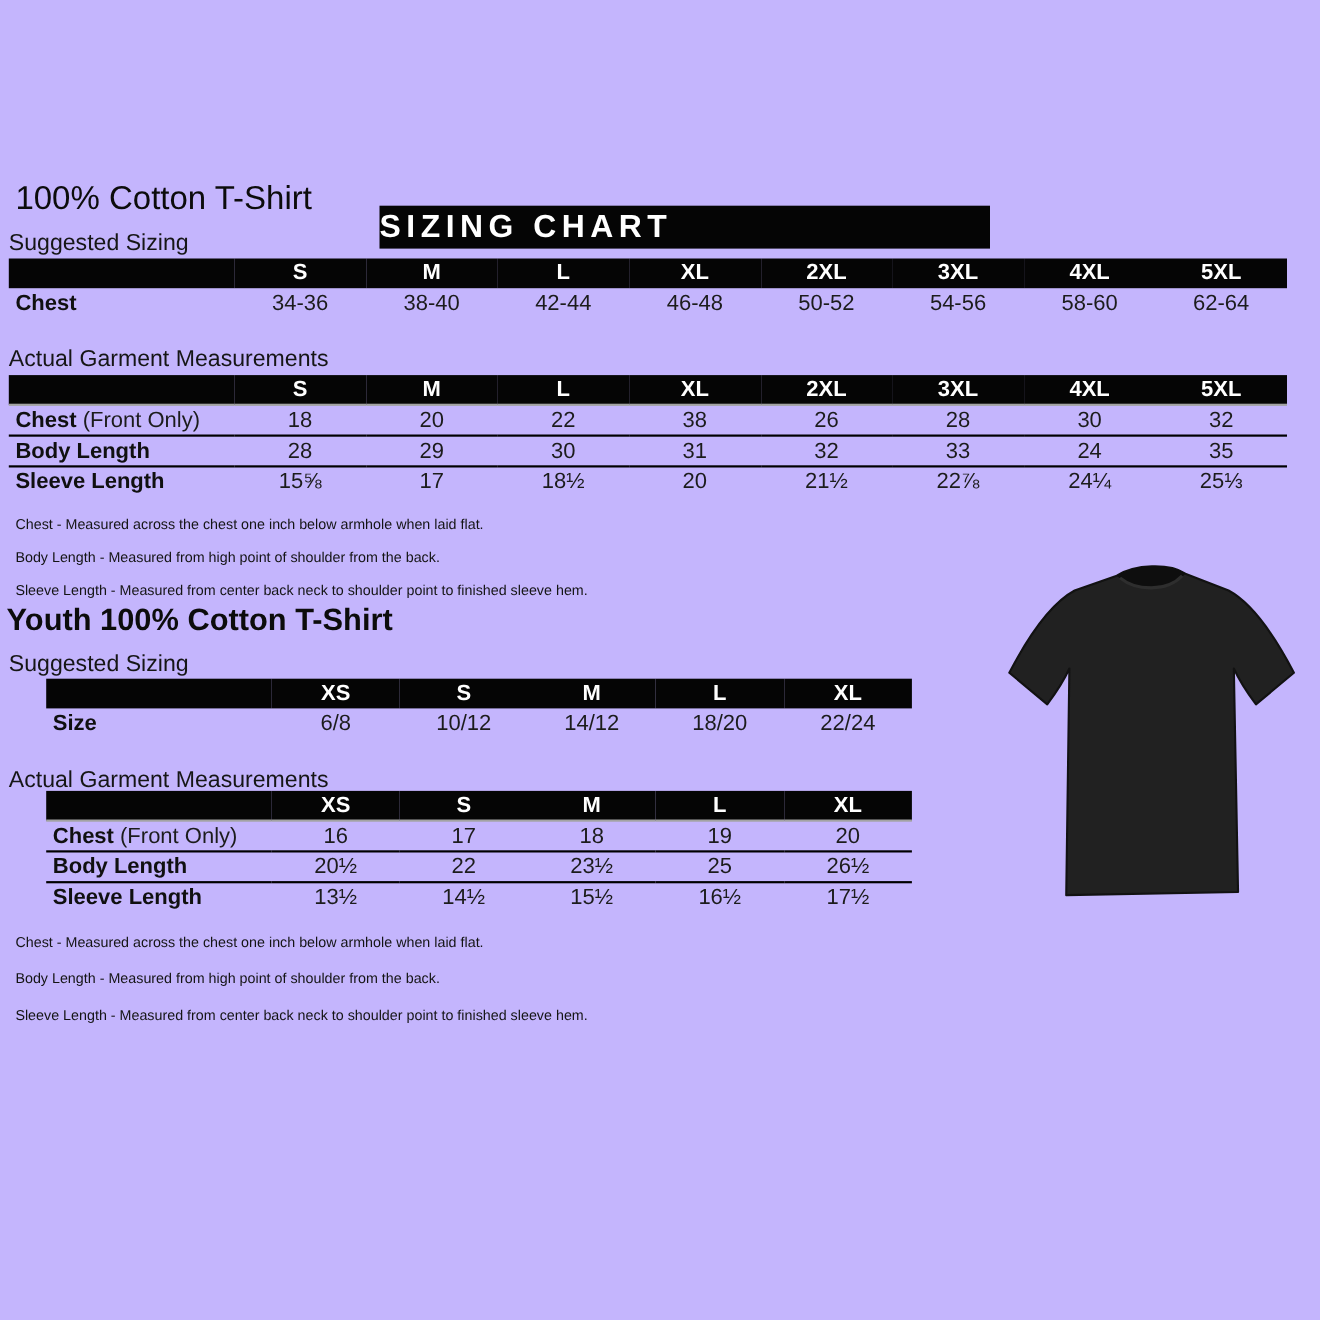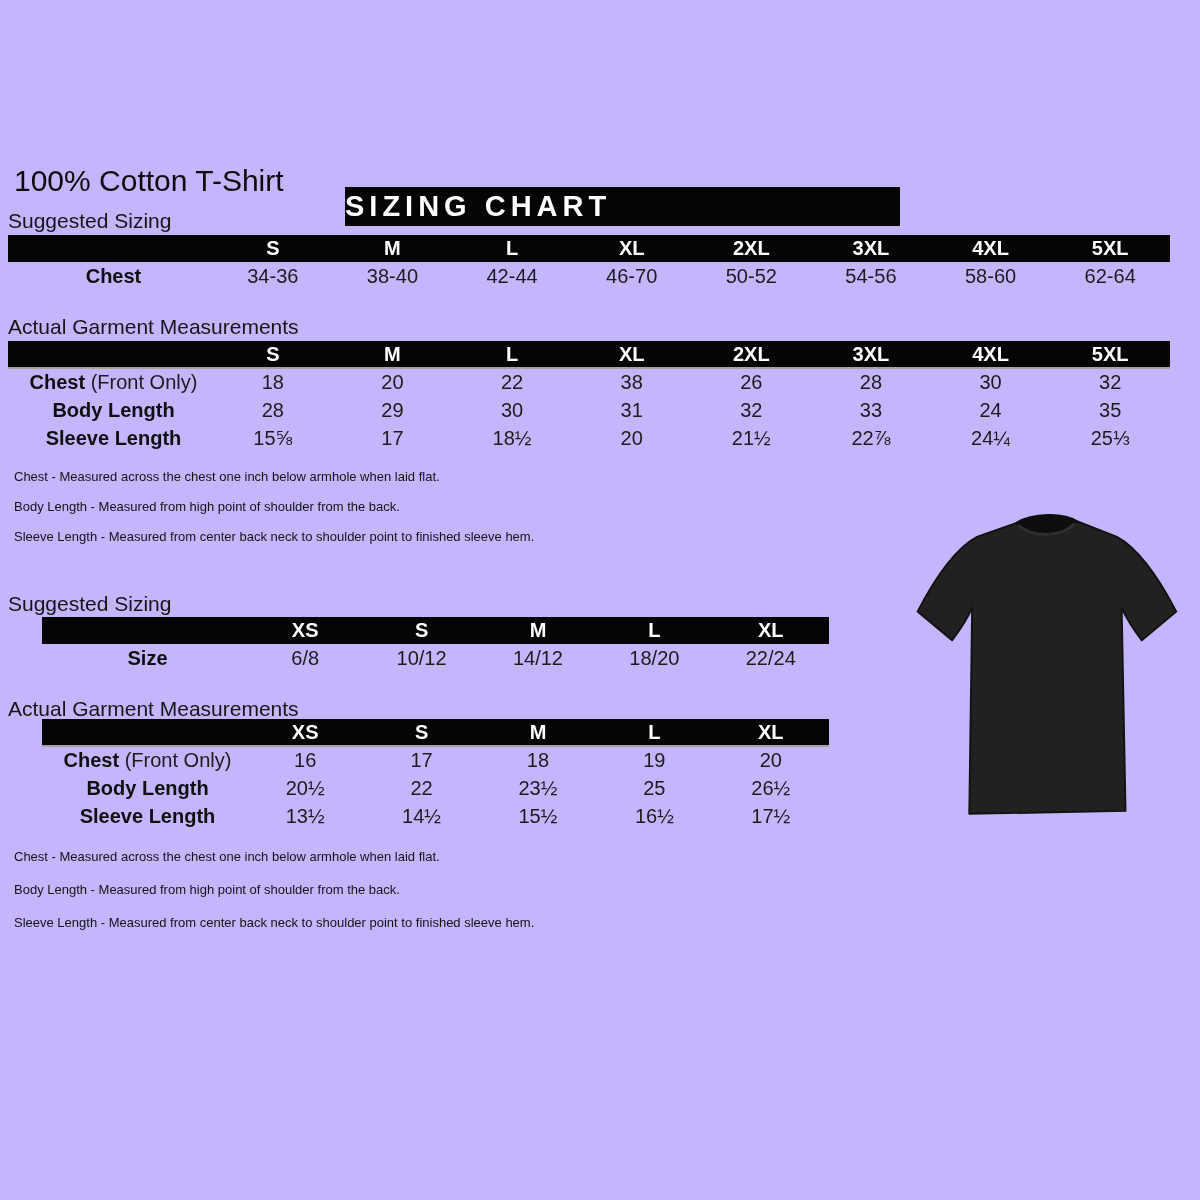--- a/index.html
+++ b/index.html
@@ -42,24 +42,24 @@
   th {
     background: #050505; color: #ffffff;
     font-weight: 700; font-size: 20px;
     height: 27px; padding: 0; text-align: center;
   }
   td {
     font-size: 20px; font-weight: 400; color: #1c1c1c;
     height: 28px; padding: 0; text-align: center;
     white-space: nowrap;
   }
-  td.rowlabel { text-align: center; padding-left: 6px; }
+  td.rowlabel { text-align: left; padding-left: 6px; }
   .rl { font-weight: 700; color: #101010; }
   .suffix { font-weight: 400; }
-  .meas tbody tr td { border-top: 2px solid #c4b5fd; }
+  .meas tbody tr td { border-top: 2px solid #000000; }
   .meas tbody tr:first-child td { border-top: 2px solid #a3a3a3; }
 
   #adult-suggested-table { left: 8px; top: 235px; }
   #adult-actual-table    { left: 8px; top: 341px; }
   #youth-suggested-table { left: 8px; top: 617px; }
   #youth-actual-table    { left: 8px; top: 719px; }
 
   .notes p { margin: 0; font-size: 13px; color: #141414; white-space: nowrap; }
   #adult-notes { left: 14px; top: 462px; }
   #adult-notes p { line-height: 30px; }
@@ -111,21 +111,21 @@
         <th>4XL</th>
         <th>5XL</th>
       </tr>
     </thead>
     <tbody>
       <tr>
         <td class="rowlabel"><span class="rl">Chest</span><span class="suffix"></span></td>
         <td>34-36</td>
         <td>38-40</td>
         <td>42-44</td>
-        <td>46-70</td>
+        <td>46-48</td>
         <td>50-52</td>
         <td>54-56</td>
         <td>58-60</td>
         <td>62-64</td>
       </tr>
     </tbody>
   </table>
 
   <div class="abs section-label" id="adult-actual-label">Actual Garment Measurements</div>
 
@@ -190,20 +190,21 @@
       </tr>
     </tbody>
   </table>
 
   <div class="abs notes" id="adult-notes">
     <p>Chest - Measured across the chest one inch below armhole when laid flat.</p>
     <p>Body Length - Measured from high point of shoulder from the back.</p>
     <p>Sleeve Length - Measured from center back neck to shoulder point to finished sleeve hem.</p>
   </div>
 
+  <div class="abs youth-title">Youth 100% Cotton T-Shirt</div>
 
   <div class="abs section-label" id="youth-suggested-label">Suggested Sizing</div>
 
   <table class="abs t-youth" id="youth-suggested-table">
     <colgroup>
         <col class="c-label">
         <col>
         <col>
         <col>
         <col>

